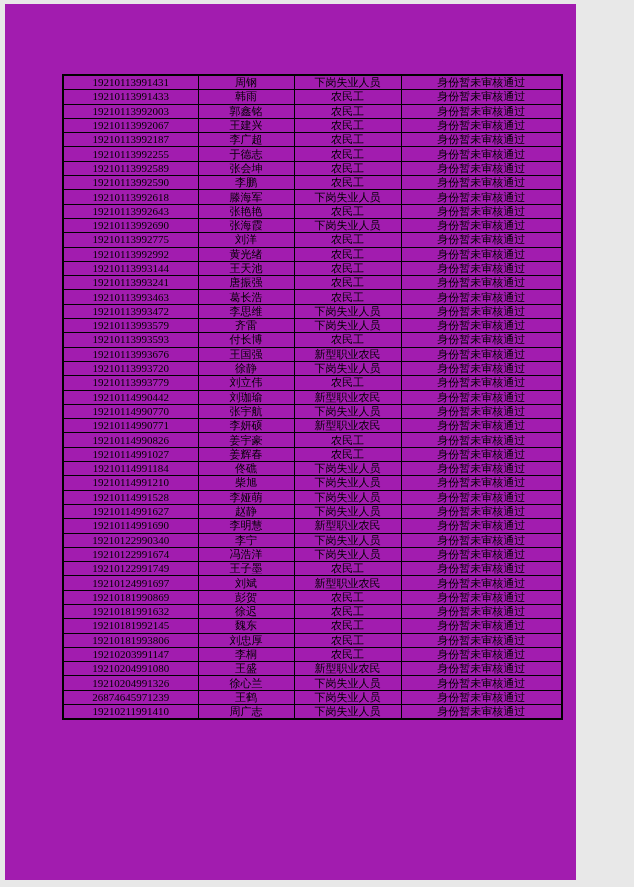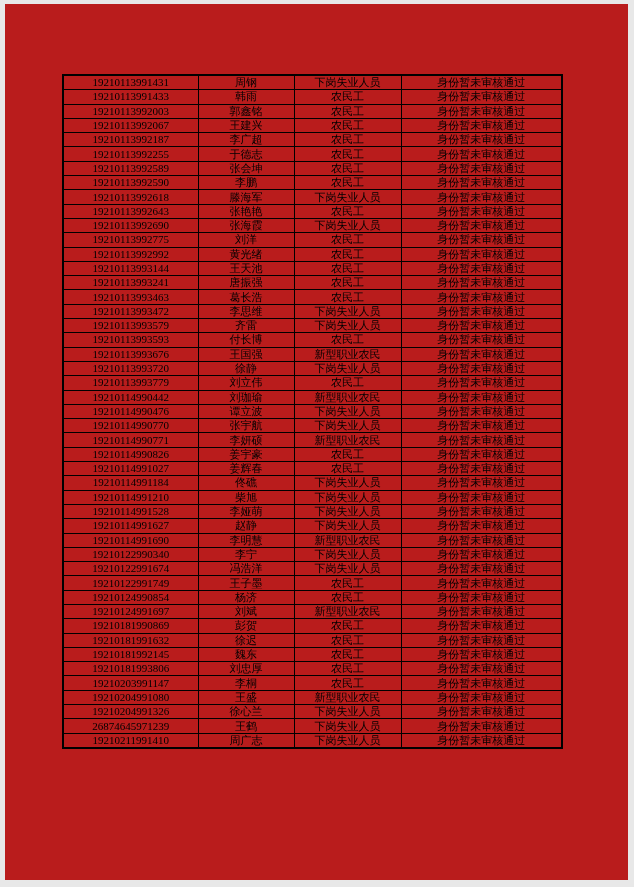--- a/index.html
+++ b/index.html
@@ -12,23 +12,24 @@
     position: relative;
     width: 634px;
     height: 887px;
     background: #e8e8e8;
     overflow: hidden;
   }
   .paper {
     position: absolute;
     left: 5px;
     top: 4px;
-    width: 623px;
+    width: 528px;
     height: 876px;
-    background: #b91c1c;
+    background: #a21caf;
+    padding-left: 43px;
   }
   table.records {
     position: absolute;
     left: 57px;   
     top: 70px;    
     width: 499px;
     border-collapse: collapse;
     table-layout: fixed;
     border: 2px solid #000000;
   }
@@ -193,26 +194,20 @@
             <td>农民工</td>
             <td>身份暂未审核通过</td>
           </tr>
           <tr>
             <td>19210114990442</td>
             <td>刘珈瑜</td>
             <td>新型职业农民</td>
             <td>身份暂未审核通过</td>
           </tr>
           <tr>
-            <td>19210114990476</td>
-            <td>谭立波</td>
-            <td>下岗失业人员</td>
-            <td>身份暂未审核通过</td>
-          </tr>
-          <tr>
             <td>19210114990770</td>
             <td>张宇航</td>
             <td>下岗失业人员</td>
             <td>身份暂未审核通过</td>
           </tr>
           <tr>
             <td>19210114990771</td>
             <td>李妍硕</td>
             <td>新型职业农民</td>
             <td>身份暂未审核通过</td>
@@ -267,26 +262,20 @@
           </tr>
           <tr>
             <td>19210122991674</td>
             <td>冯浩洋</td>
             <td>下岗失业人员</td>
             <td>身份暂未审核通过</td>
           </tr>
           <tr>
             <td>19210122991749</td>
             <td>王子墨</td>
-            <td>农民工</td>
-            <td>身份暂未审核通过</td>
-          </tr>
-          <tr>
-            <td>19210124990854</td>
-            <td>杨济</td>
             <td>农民工</td>
             <td>身份暂未审核通过</td>
           </tr>
           <tr>
             <td>19210124991697</td>
             <td>刘斌</td>
             <td>新型职业农民</td>
             <td>身份暂未审核通过</td>
           </tr>
           <tr>

